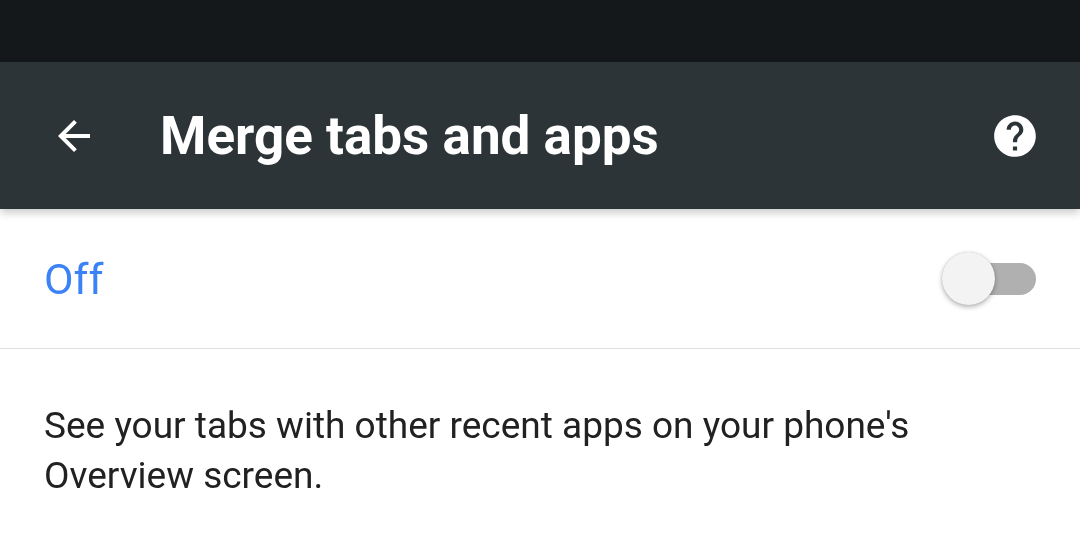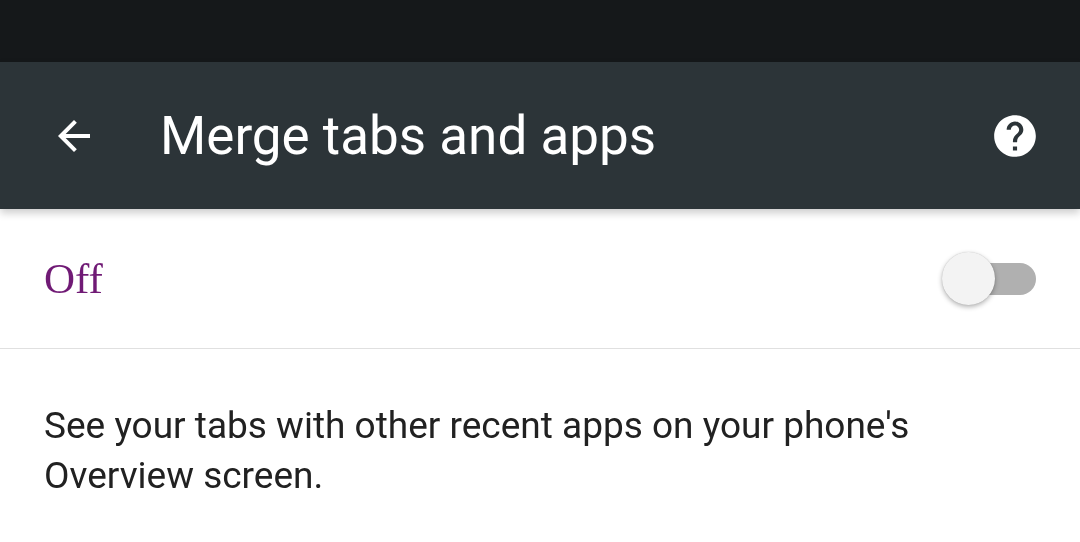--- a/index.html
+++ b/index.html
@@ -36,21 +36,21 @@
       justify-content: center;
       cursor: pointer;
     }
     .back-btn svg {
       width: 48px;
       height: 48px;
     }
     .title {
       color: #ffffff;
       font-size: 53px;
-      font-weight: 400;
+      font-weight: 700;
       margin-left: 62px;
       flex: 1;
     }
     .help-btn {
       width: 50px;
       height: 50px;
       display: flex;
       align-items: center;
       justify-content: center;
       cursor: pointer;
@@ -61,23 +61,22 @@
     }
     .toggle-row {
       display: flex;
       align-items: center;
       padding: 0 44px;
       height: 140px;
       border-bottom: 1px solid #e0e0e0;
     }
     .toggle-label {
       font-size: 43px;
-      color: #701a75;
+      color: #3b82f6;
       flex: 1;
-      font-family: Liberation Serif, serif;
     }
     .switch {
       position: relative;
       width: 90px;
       height: 56px;
       cursor: pointer;
     }
     .switch-track {
       position: absolute;
       top: 12px;

